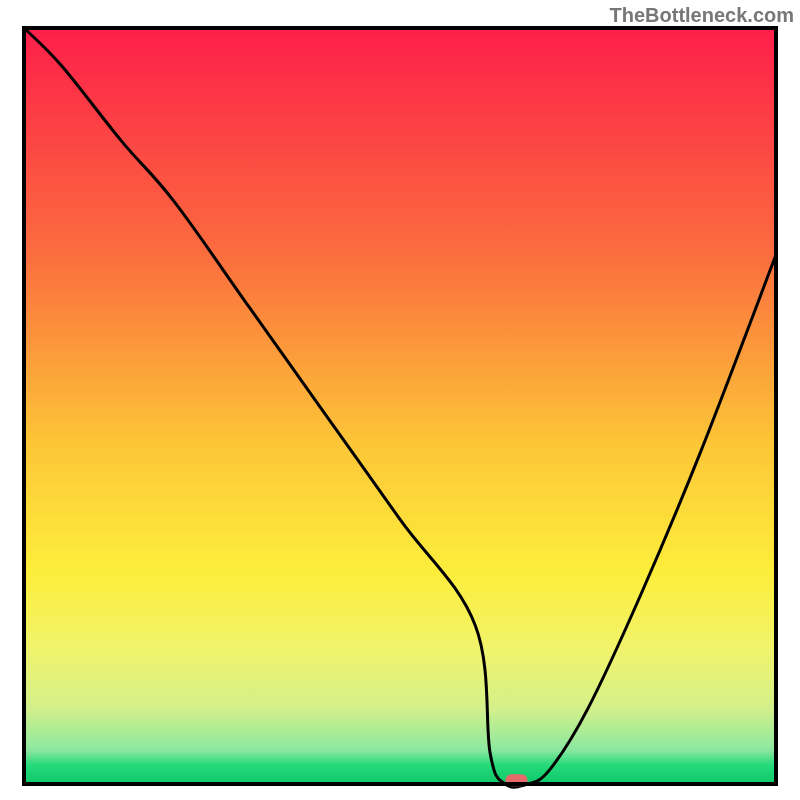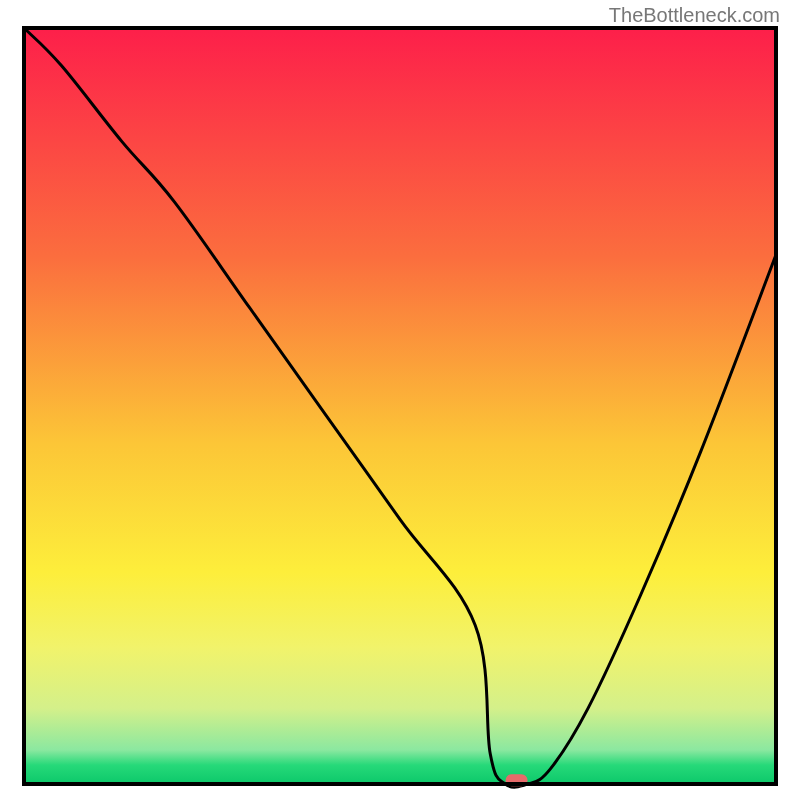--- a/index.html
+++ b/index.html
@@ -11,23 +11,23 @@
     font-family: Arial, Helvetica, sans-serif;
   }
   .container {
     position: relative;
     width: 800px;
     height: 800px;
   }
   .watermark {
     position: absolute;
     top: 4px;
-    right: 20px;
+    right: 6px;
     font-size: 20px;
-    font-weight: 400;
+    font-weight: 700;
     color: #777;
     z-index: 10;
   }
   svg {
     position: absolute;
     top: 0;
     left: 0;
   }
 </style>
 </head>

